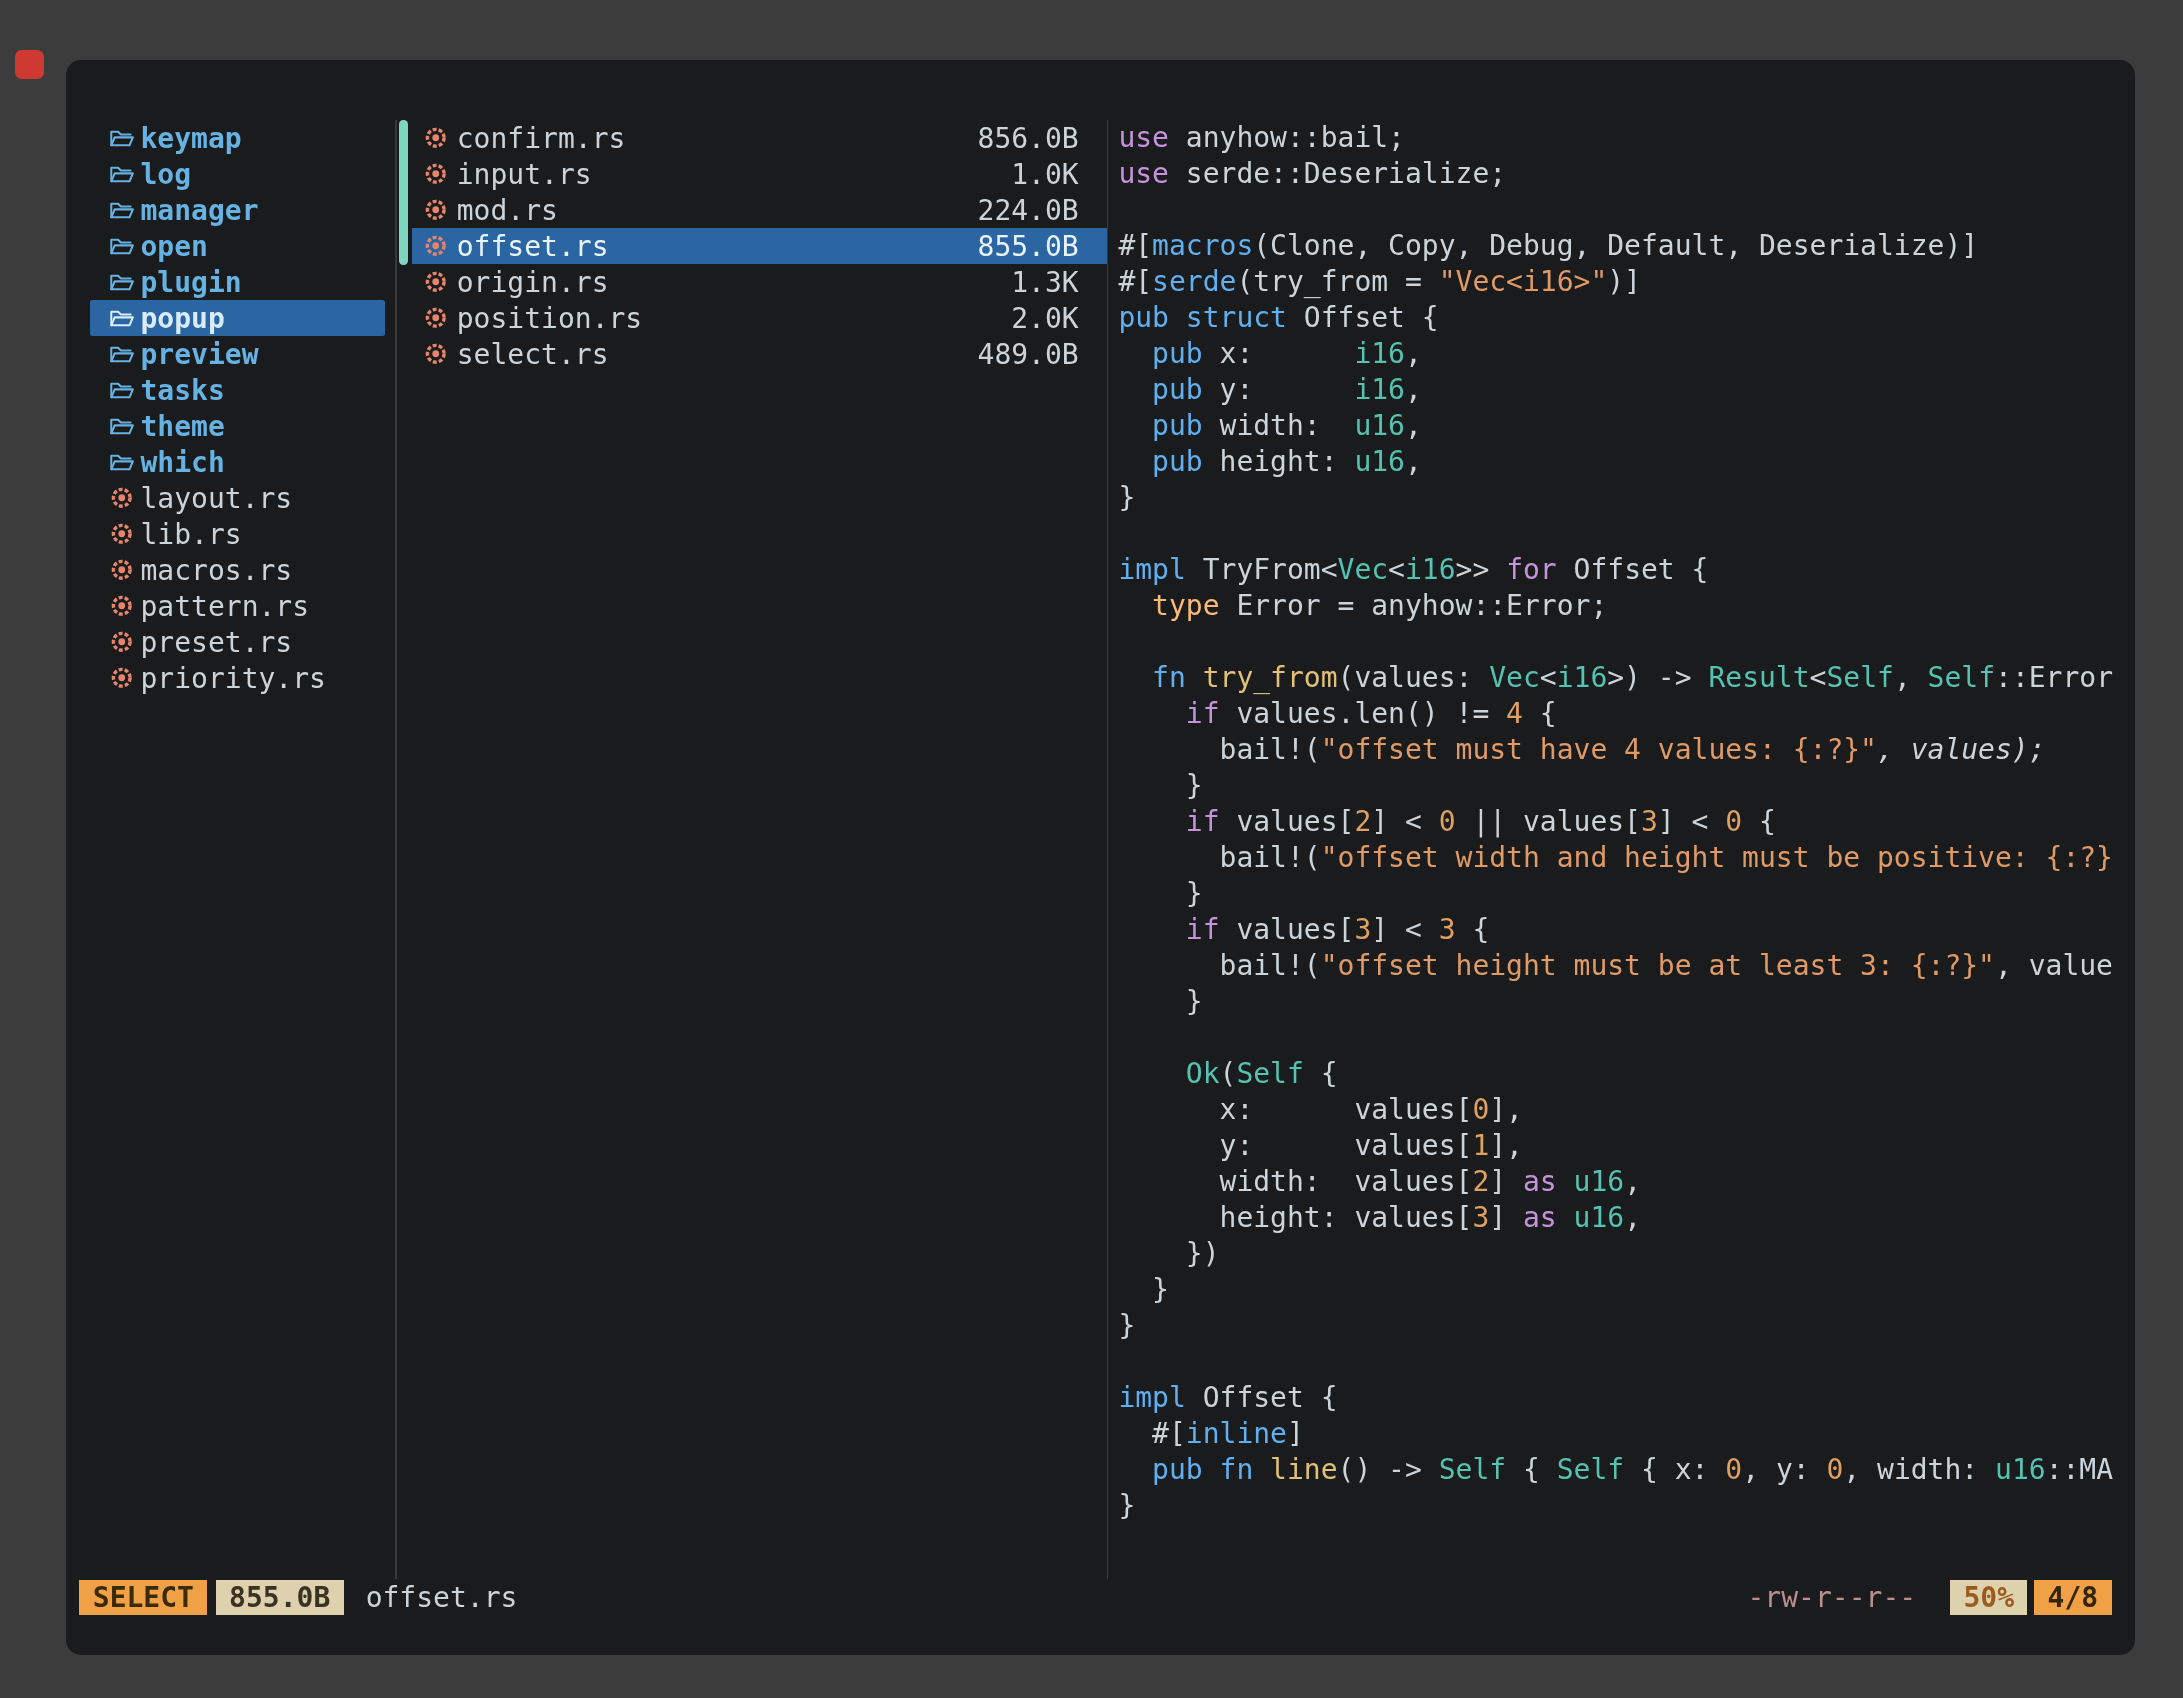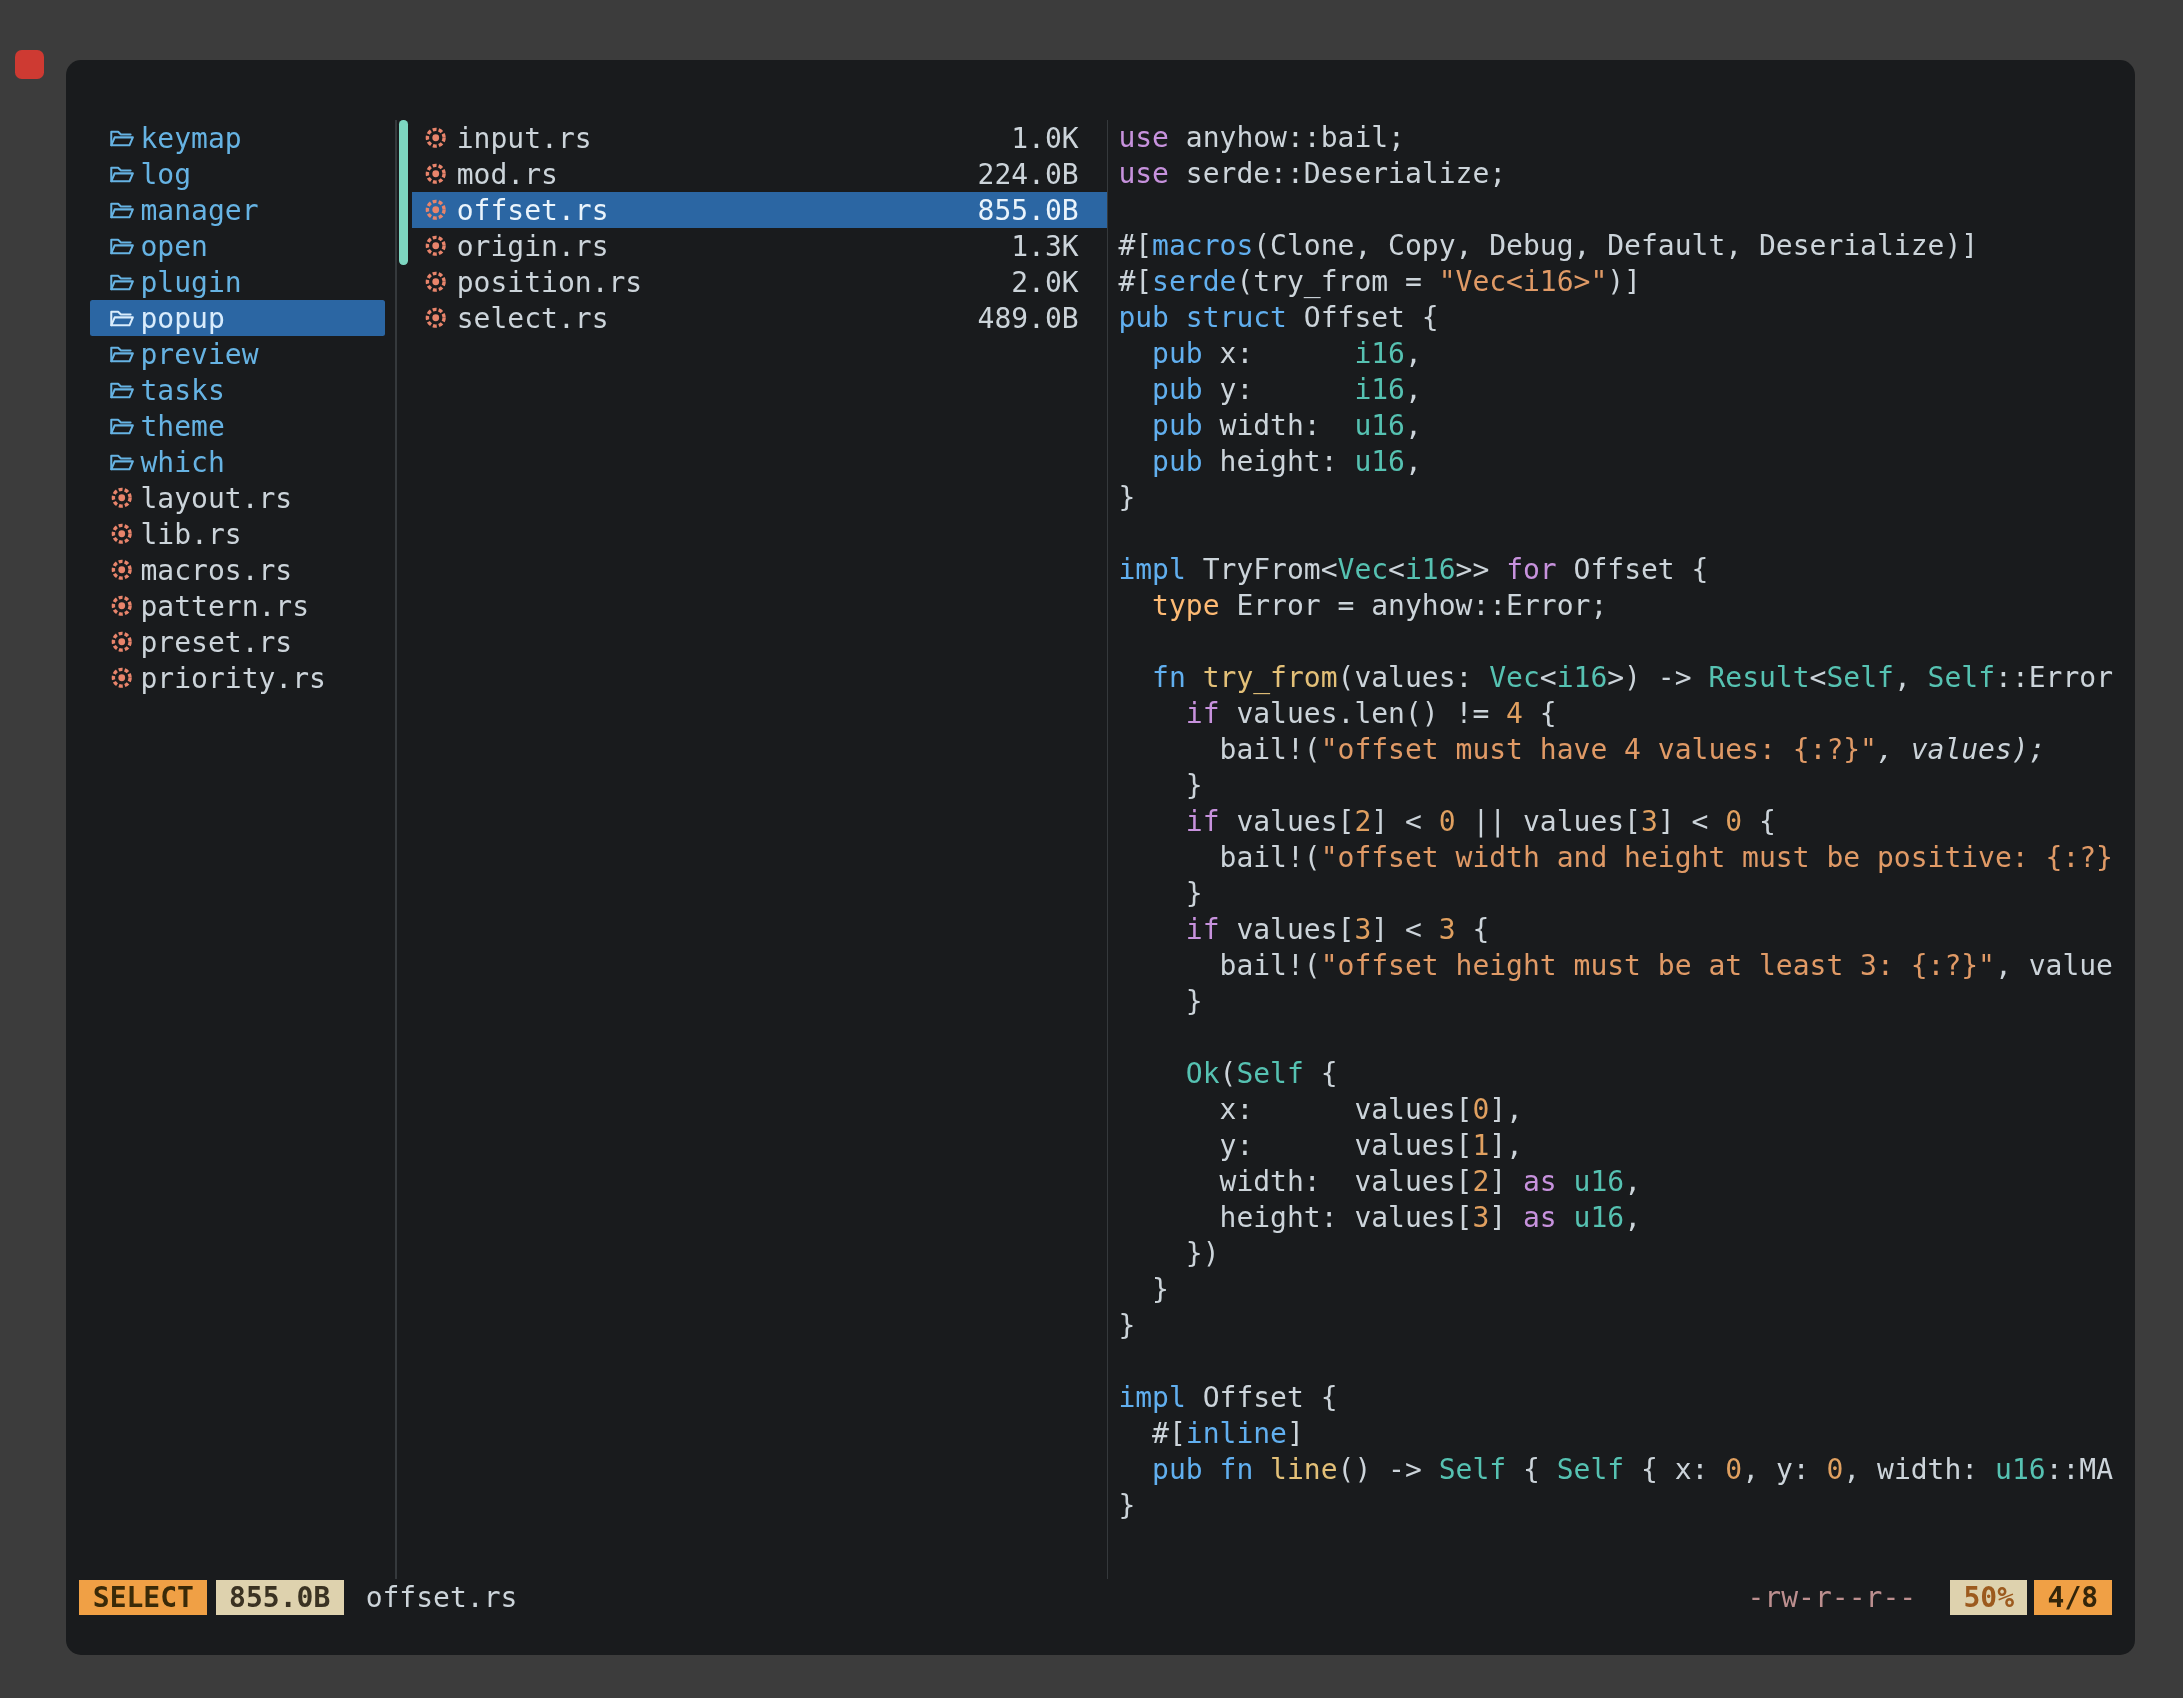--- a/index.html
+++ b/index.html
@@ -32,21 +32,21 @@
   .sep { width: 1.7px; background: var(--separator, #35393c); }
   .pane-current { width: 710px; position: relative; }
   .pane-preview { flex: 1; padding-left: 10px; }
 
   .row { height: 36px; display: flex; align-items: center; white-space: pre; }
   .icon { display: inline-flex; width: 25px; justify-content: center; align-items: center; flex: none; }
   .icon svg { display: block; }
 
   .prow { margin: 0 10px 0 23.5px; padding-left: 19.3px; border-radius: 2.5px; }
   .prow .label { margin-left: 6.7px; }
-  .prow.folder { color: var(--folder-blue, #66b3e3); }
+  .prow.folder { color: var(--folder-blue, #66b3e3); font-weight: bold; }
   .prow.file { color: var(--file-fg, #ccd4da); }
   .prow.file .icon { color: var(--rust-icon, #e8846b); }
   .prow.sel { background: var(--selection-blue, #2b66a3); color: #d9ecfc; }
 
   .marker {
     position: absolute; left: 2.5px; top: 0; width: 8.4px;
     border-radius: 4.2px; background: var(--marker-teal, #7dd6c0);
   }
   .crow { margin-left: 15px; padding: 0 28px 0 11.7px; }
   .crow .icon { color: var(--rust-icon, #e8846b); }
@@ -134,20 +134,24 @@
             </svg></span><span class="label">preset.rs</span></div>
         <div class="row prow file"><span class="icon"><svg viewBox="0 0 18 18" width="23.5" height="23.5">
               <circle cx="9" cy="9" r="6.4" fill="none" stroke="currentColor" stroke-width="2.6" stroke-dasharray="3 1.6"></circle>
               <circle cx="9" cy="9" r="2.6" fill="currentColor"></circle>
             </svg></span><span class="label">priority.rs</span></div>
       </div>
     <div class="sep"></div>
     <div class="pane pane-current">
       <div class="marker" style="height: 145px;"></div>
       <div>
+          <div class="row crow"><span class="icon"><svg viewBox="0 0 18 18" width="23.5" height="23.5">
+                <circle cx="9" cy="9" r="6.4" fill="none" stroke="currentColor" stroke-width="2.6" stroke-dasharray="3 1.6"></circle>
+                <circle cx="9" cy="9" r="2.6" fill="currentColor"></circle>
+              </svg></span><span class="label">confirm.rs</span><span class="size">856.0B</span></div>
           <div class="row crow"><span class="icon"><svg viewBox="0 0 18 18" width="23.5" height="23.5">
                 <circle cx="9" cy="9" r="6.4" fill="none" stroke="currentColor" stroke-width="2.6" stroke-dasharray="3 1.6"></circle>
                 <circle cx="9" cy="9" r="2.6" fill="currentColor"></circle>
               </svg></span><span class="label">input.rs</span><span class="size">1.0K</span></div>
           <div class="row crow"><span class="icon"><svg viewBox="0 0 18 18" width="23.5" height="23.5">
                 <circle cx="9" cy="9" r="6.4" fill="none" stroke="currentColor" stroke-width="2.6" stroke-dasharray="3 1.6"></circle>
                 <circle cx="9" cy="9" r="2.6" fill="currentColor"></circle>
               </svg></span><span class="label">mod.rs</span><span class="size">224.0B</span></div>
           <div class="row crow sel"><span class="icon"><svg viewBox="0 0 18 18" width="23.5" height="23.5">
                 <circle cx="9" cy="9" r="6.4" fill="none" stroke="currentColor" stroke-width="2.6" stroke-dasharray="3 1.6"></circle>

